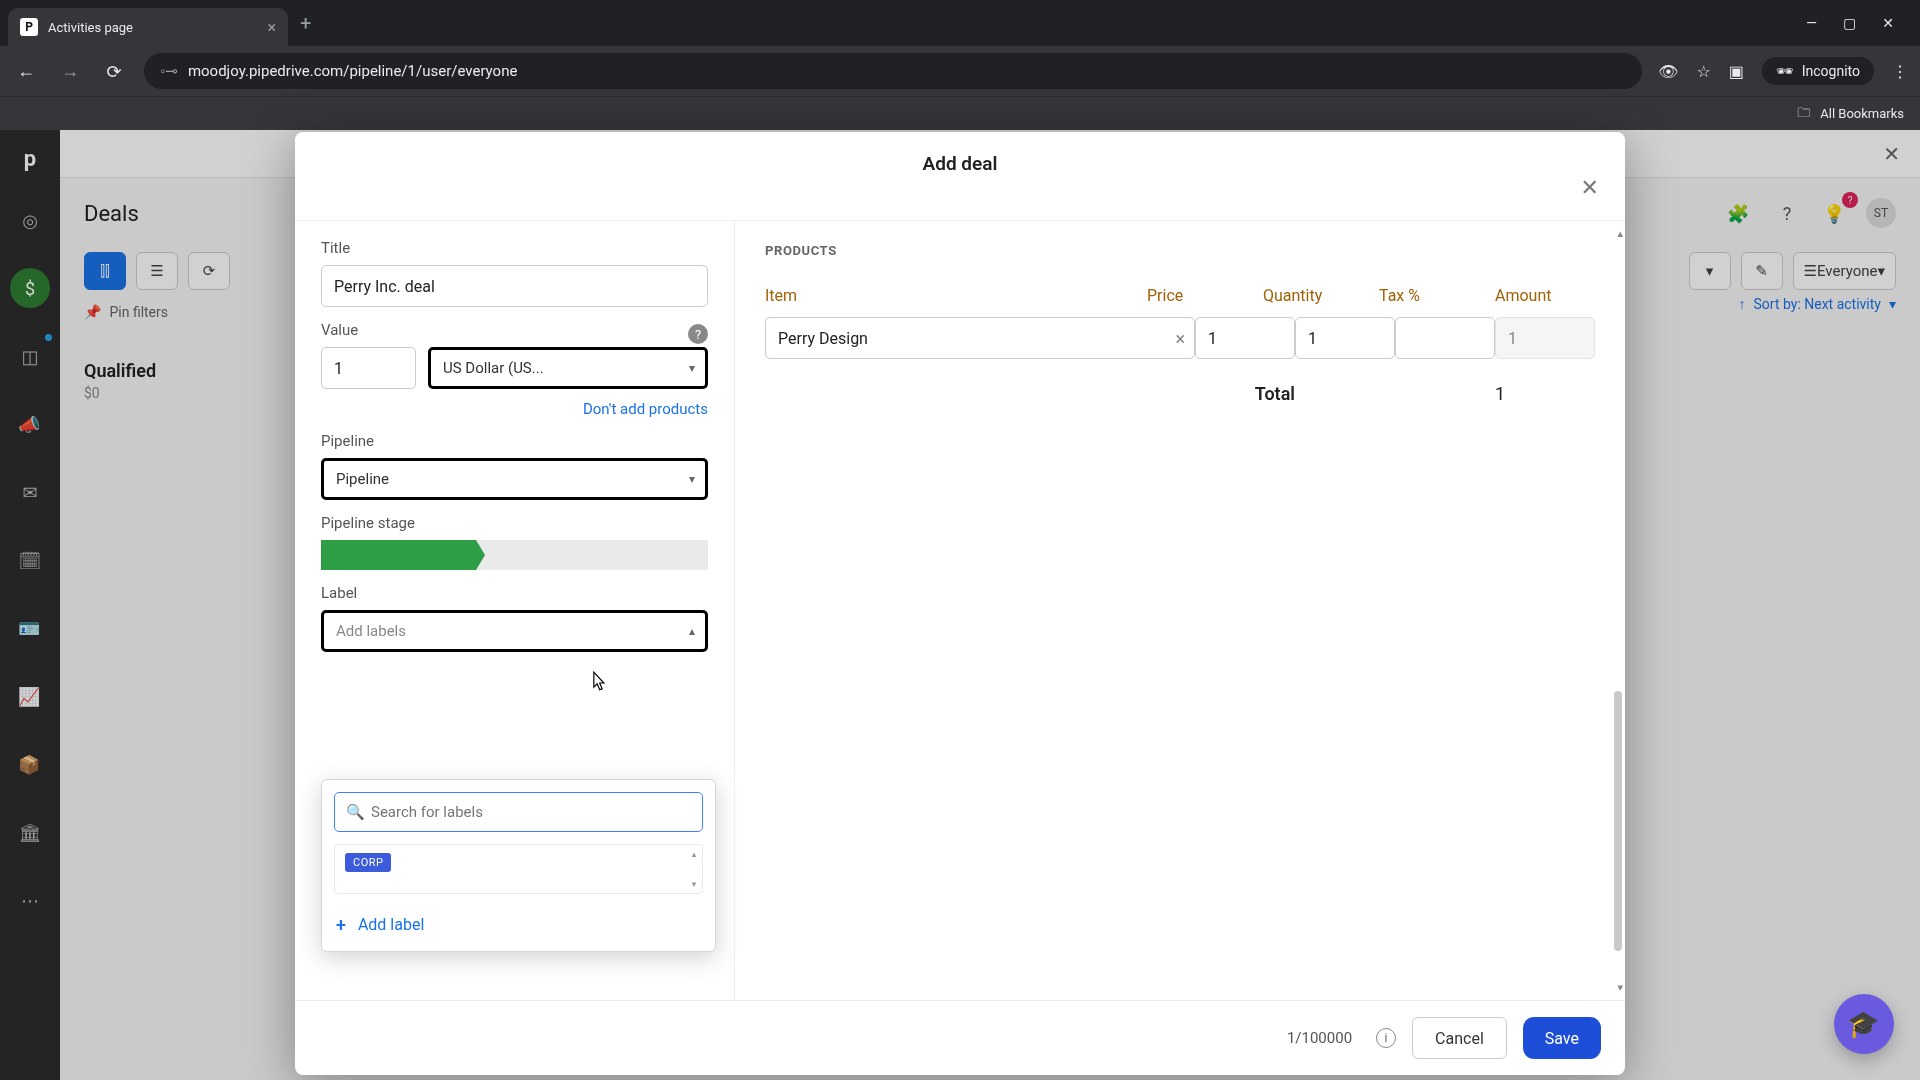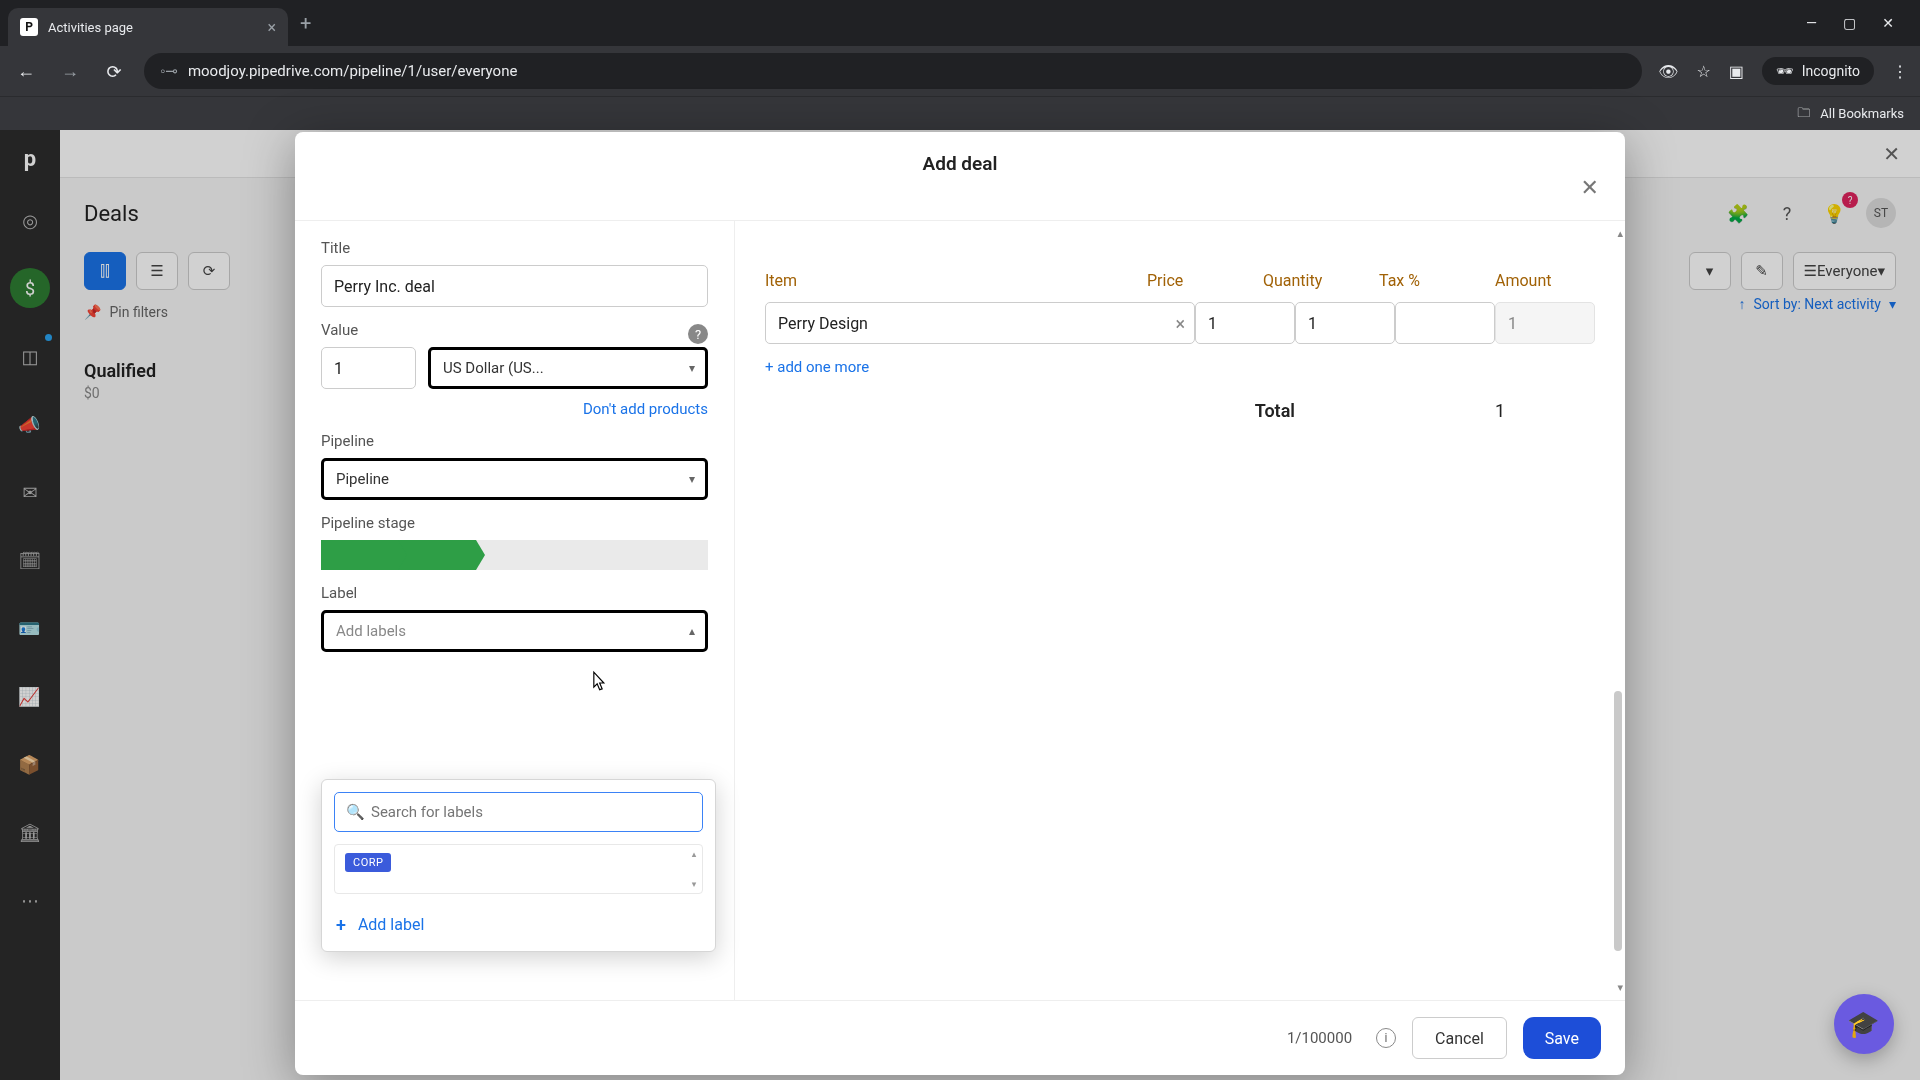--- a/index.html
+++ b/index.html
@@ -300,38 +300,38 @@
         <span class="fld-label" style="color:#aaa">Visible to</span>
         <div class="select full ico">
           <span class="select-ico">▦</span>
           <span>Item owner's visibility group</span>
           <span class="caret">▾</span>
         </div>
       </div>
     </div>
 
     <div class="col-right">
+      <div class="sec-header">PRODUCTS</div>
       <div class="prod-head">
         <div class="ph-item">Item</div>
         <div class="ph-s">Price</div>
         <div class="ph-s">Quantity</div>
         <div class="ph-s">Tax %</div>
         <div class="ph-s">Amount</div>
       </div>
       <div class="prod-row">
         <div class="prod-item">
           <input class="text-input" value="Perry Design" style="">
           <span class="clear-x">×</span>
         </div>
         <div class="pcell"><input class="text-input" value="1" style=""></div>
         <div class="pcell"><input class="text-input" value="1" style=""></div>
         <div class="pcell"><input class="text-input" value="" style=""></div>
         <div class="pcell readonly"><input class="text-input" readonly="" value="1" style=""></div>
       </div>
-      <div class="add-more">+ add one more</div>
       <div class="total-row">
         <span class="lbl">Total</span>
         <span class="amt">1</span>
       </div>
     </div>
 
     <div class="scroll-gutter">
       <span class="scroll-arr up">▴</span>
       <div class="scroll-thumb"></div>
       <span class="scroll-arr down">▾</span>

